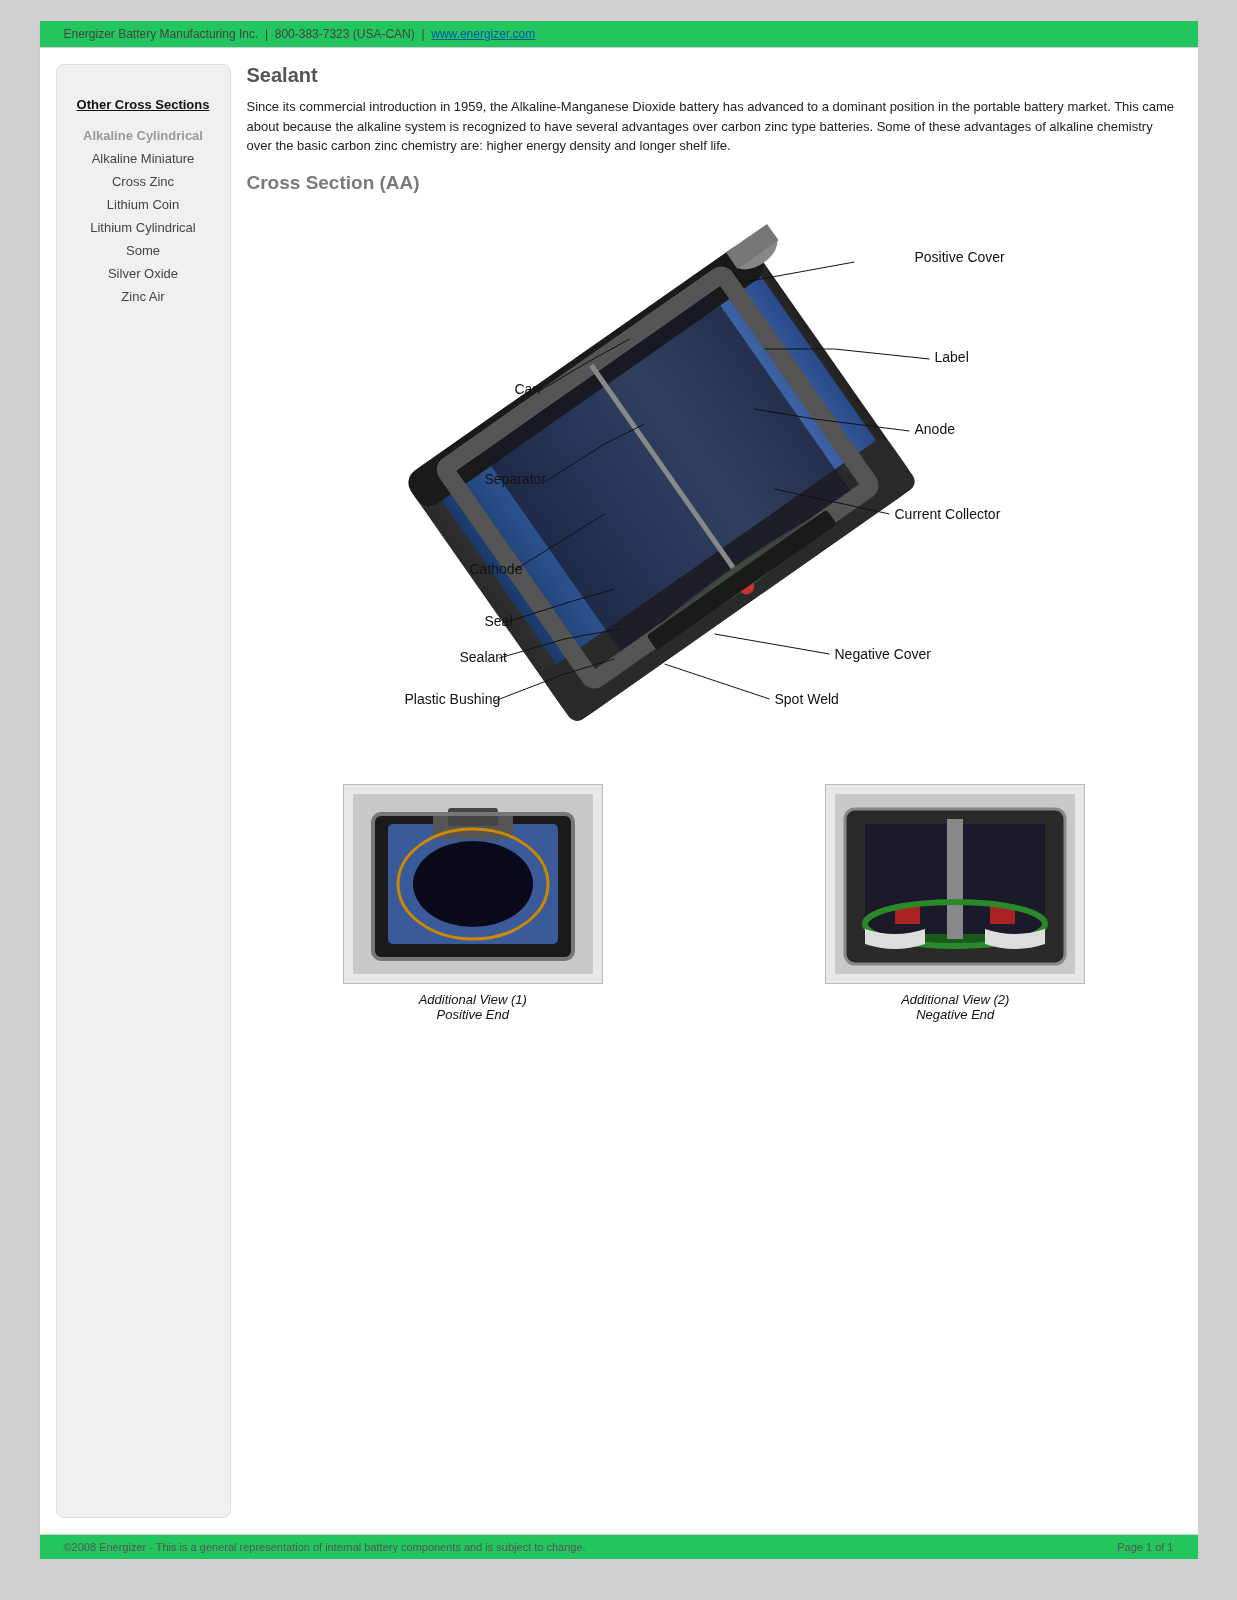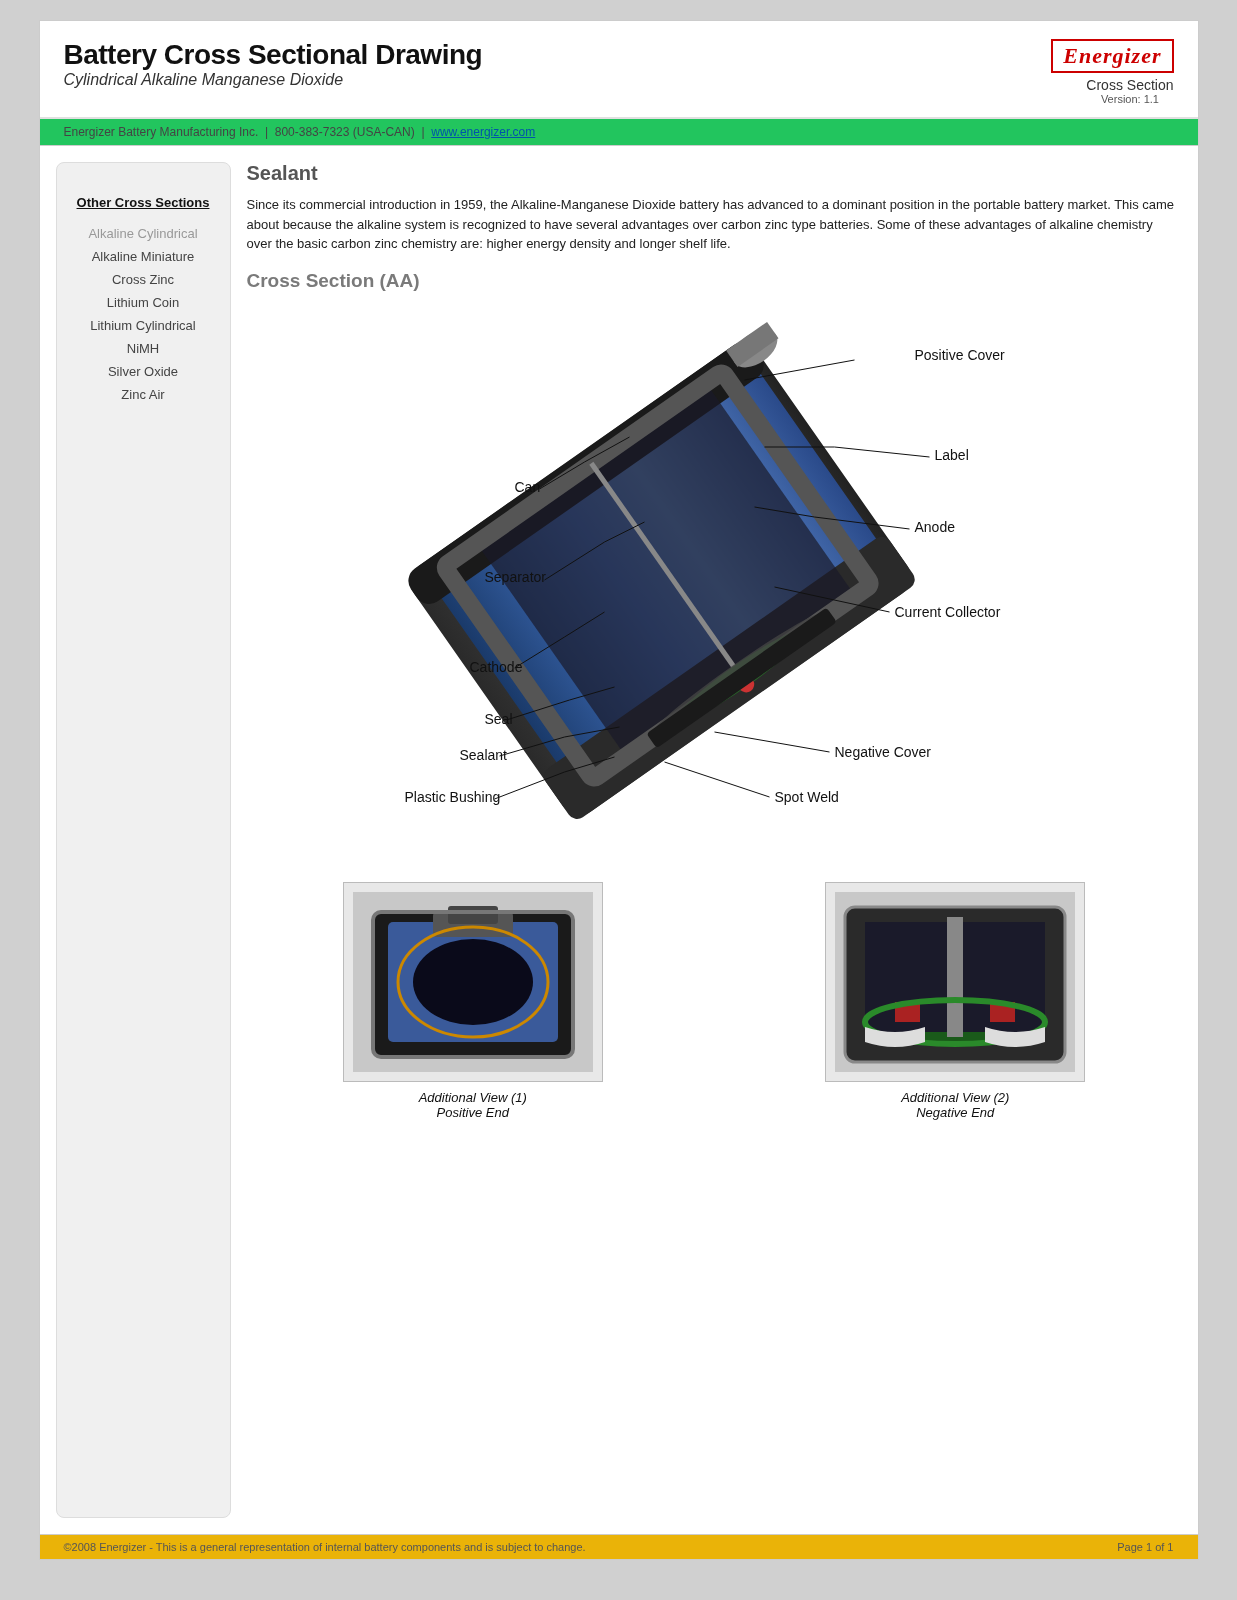--- a/index.html
+++ b/index.html
@@ -111,20 +111,21 @@
       padding: 4px 6px;
       font-size: 13px;
       color: #444;
       cursor: pointer;
       text-decoration: none;
     }
     .sidebar-item.active {
       color: #999;
       cursor: default;
       text-decoration: none;
+      font-weight: bold;
     }
     
     .right-panel {
       flex: 1;
       display: flex;
       flex-direction: column;
     }
     .overview-title {
       font-size: 20px;
       font-weight: bold;
@@ -179,60 +180,47 @@
       color: #111;
     }
     
     .footer {
       border-top: 1px solid #ccc;
       padding: 6px 24px;
       display: flex;
       justify-content: space-between;
       font-size: 11px;
       color: #555;
-      background: #eab308;
+      background: #22c55e;
     }
   </style>
 </head>
 <body>
 
 <div class="page">
 
-  <div class="header">
-    <div class="header-left">
-      <h1>Battery Cross Sectional Drawing</h1>
-      <h2>Cylindrical Alkaline Manganese Dioxide</h2>
-    </div>
-    <div class="header-right">
-      <div class="energizer-logo">Energizer</div>
-      <div class="header-right-text">
-        <div class="cross-section-label">Cross Section</div>
-        <div class="version">Version: 1.1</div>
-      </div>
-    </div>
-  </div>
 
   <div class="subheader">
     <span>Energizer Battery Manufacturing Inc.</span>
     &nbsp;|&nbsp;
     <span>800-383-7323 (USA-CAN)</span>
     &nbsp;|&nbsp;
     <a href="#">www.energizer.com</a>
   </div>
 
   <div class="main-content">
 
     <div class="sidebar">
       <div class="sidebar-title">Other Cross Sections</div>
       <a class="sidebar-item active">Alkaline Cylindrical</a>
       <a class="sidebar-item">Alkaline Miniature</a>
       <a class="sidebar-item">Cross Zinc</a>
       <a class="sidebar-item">Lithium Coin</a>
       <a class="sidebar-item">Lithium Cylindrical</a>
-      <a class="sidebar-item">NiMH</a>
+      <a class="sidebar-item">Some</a>
       <a class="sidebar-item">Silver Oxide</a>
       <a class="sidebar-item">Zinc Air</a>
     </div>
 
     <div class="right-panel">
       <div class="overview-title">Sealant</div>
       <p class="overview-text">Since its commercial introduction in 1959, the Alkaline-Manganese Dioxide battery has advanced to a dominant position in the portable battery market. This came about because the alkaline system is recognized to have several advantages over carbon zinc type batteries. Some of these advantages of alkaline chemistry over the basic carbon zinc chemistry are: higher energy density and longer shelf life.</p>
 
       <div class="cross-section-title">Cross Section (AA)</div>
 

